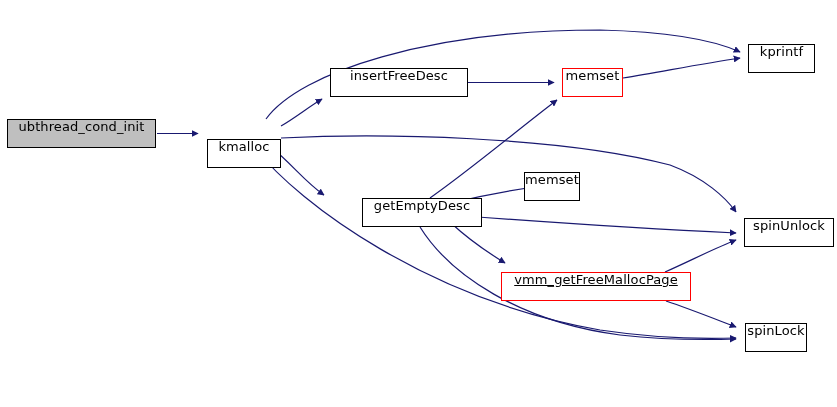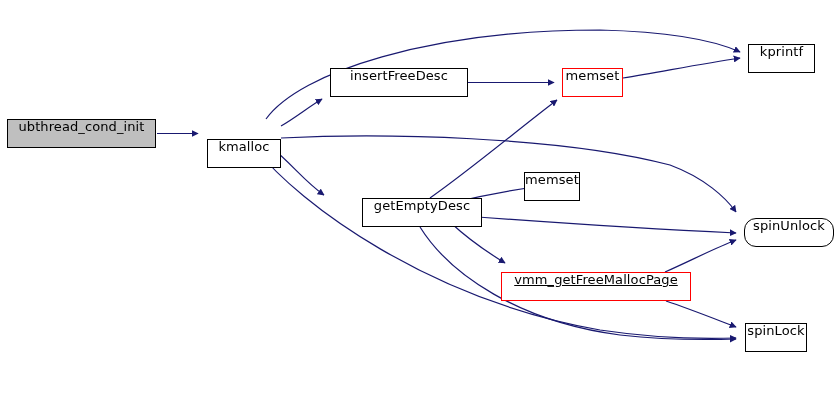--- a/index.html
+++ b/index.html
@@ -92,21 +92,21 @@
       </div>
       <div class="graph-node" style="left: 748px; top: 44px; width: 67px; height: 29px;">
         <span class="node-label">kprintf</span>
       </div>
       <div class="graph-node" style="left: 331px; top: 198px; width: 120px; height: 29px; margin-left: 31px;">
         <span class="node-label">getEmptyDesc</span>
       </div>
       <div class="graph-node" style="left: 524px; top: 172px; width: 56px; height: 29px;">
         <span class="node-label">memset</span>
       </div>
-      <div class="graph-node" style="left: 744px; top: 218px; width: 90px; height: 29px; border-radius: 12px;">
+      <div class="graph-node" style="left: 744px; top: 218px; width: 90px; height: 29px;">
         <span class="node-label">spinUnlock</span>
       </div>
       <div class="graph-node node-red" style="left: 501px; top: 272px; width: 190px; height: 29px; text-decoration: underline;">
         <span class="node-label">vmm_getFreeMallocPage</span>
       </div>
       <div class="graph-node" style="left: 745px; top: 323px; width: 62px; height: 29px;">
         <span class="node-label">spinLock</span>
       </div>
     </div>
 </div>

